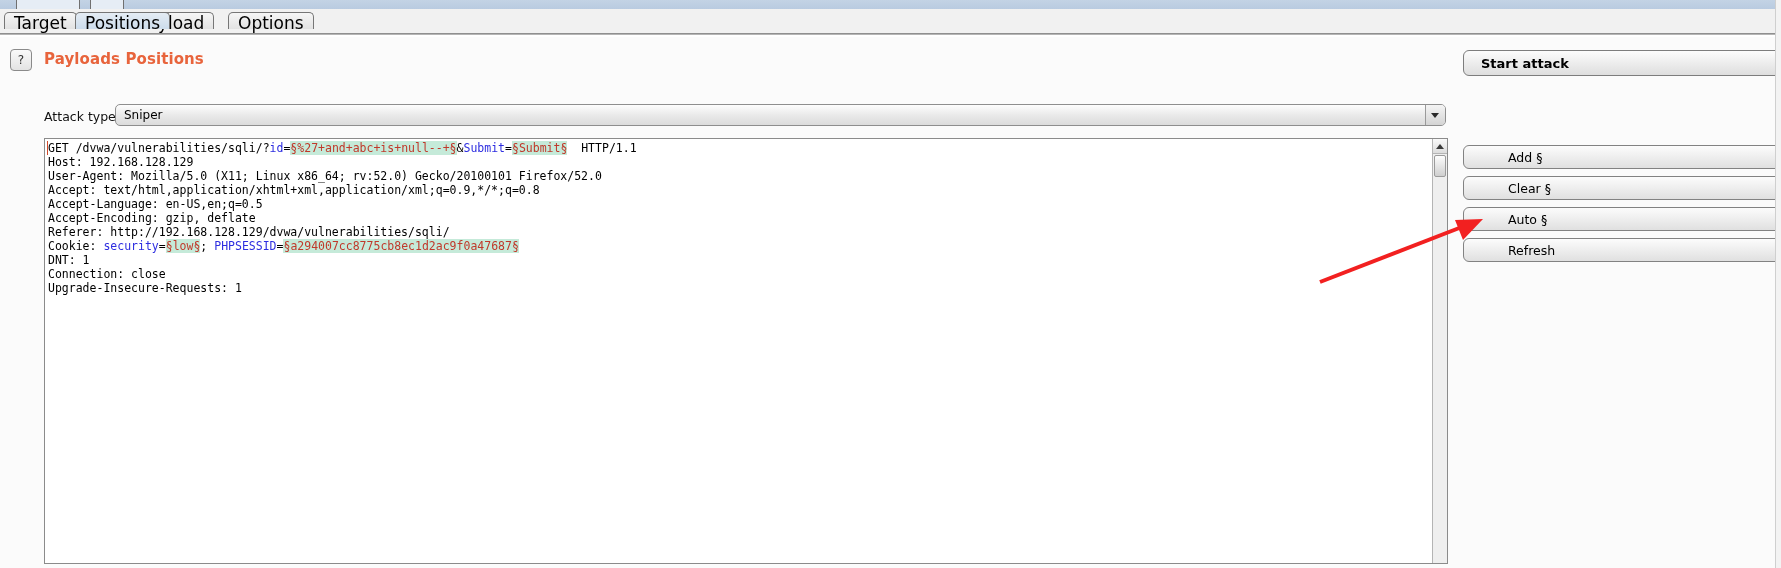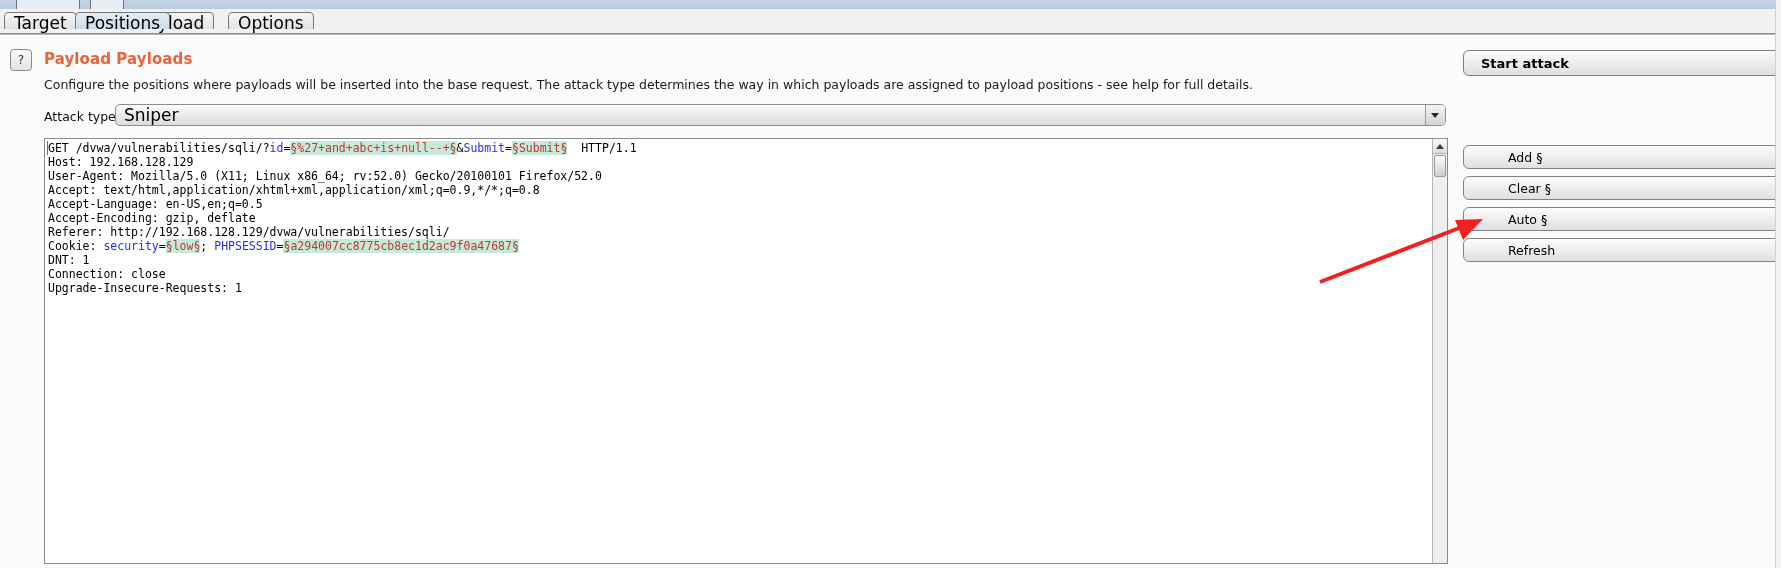--- a/index.html
+++ b/index.html
@@ -149,21 +149,21 @@
     background: linear-gradient(to bottom, #fdfdfd 0%, #e8e8e8 55%, #dcdcdc 100%);
     border: 1px solid #8e8e8e;
     border-radius: 5px;
     box-sizing: border-box;
     cursor: pointer;
   }
   .atk-select .val {
     position: absolute;
     left: 8px; top: 0;
     line-height: 20px;
-    font-size: 17px;
+    font-size: 12px;
     color: #000;
     white-space: nowrap;
   }
   .atk-select .arrowbox {
     position: absolute;
     right: 0; top: 0;
     width: 19px; height: 20px;
     border-left: 1px solid #9a9a9a;
     background: linear-gradient(to bottom, #f4f4f4 0%, #d4d4d4 100%);
     border-radius: 0 4px 4px 0;
@@ -306,23 +306,22 @@
   <div class="tab selected" style="left:75px;">Positions</div>
   <div class="tab" style="left:128px;">Payload</div>
   <div class="tab" style="left:192px;margin-left:36px;">Options</div>
 </div>
 <div class="tabline"></div>
 
 <div class="content">
 
   <div class="help-btn">?</div>
 
-  <div class="page-title">Payload Payloads</div>
-
-  <div class="page-desc">Configure the positions where payloads will be inserted into the base request. The attack type determines the way in which payloads are assigned to payload positions - see help for full details.</div>
+  <div class="page-title">Payloads Positions</div>
+
 
   <div class="start-attack">Start attack</div>
 
   <div class="atk-label">Attack type:</div>
 
   <div class="atk-select">
     <span class="val">Sniper</span>
     <span class="arrowbox">
         <i class="caret"></i>
       </span>

